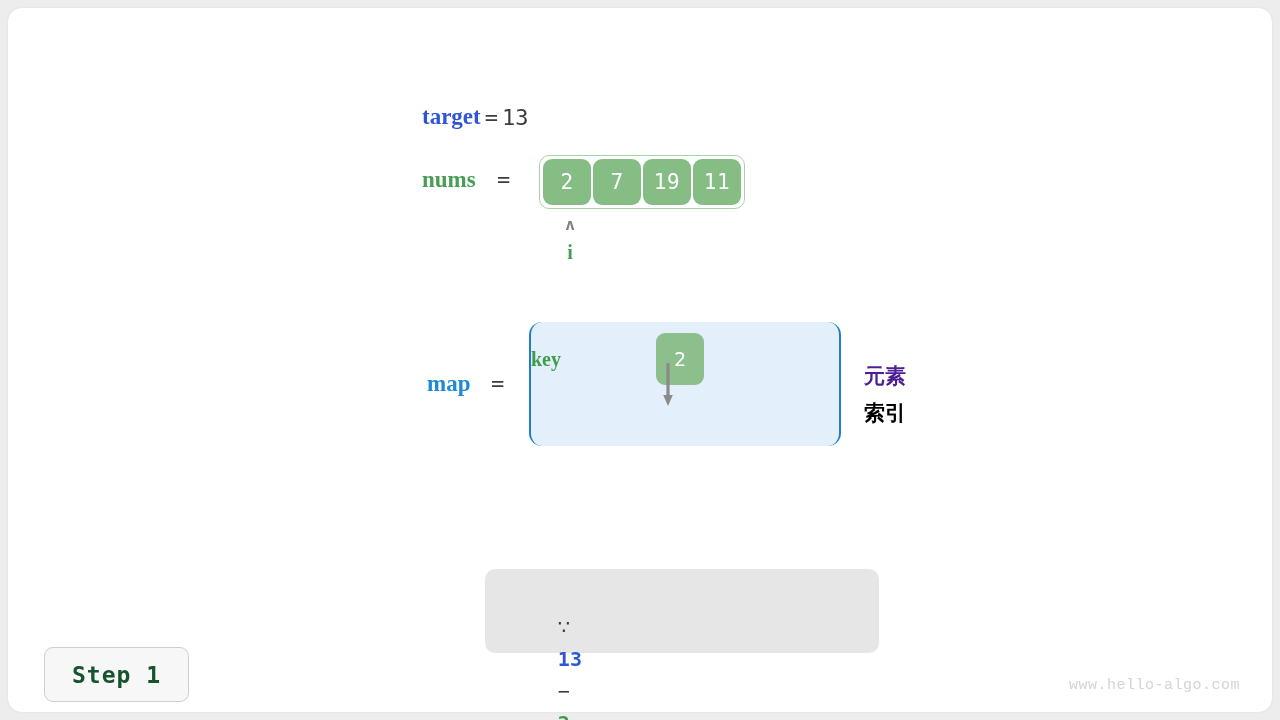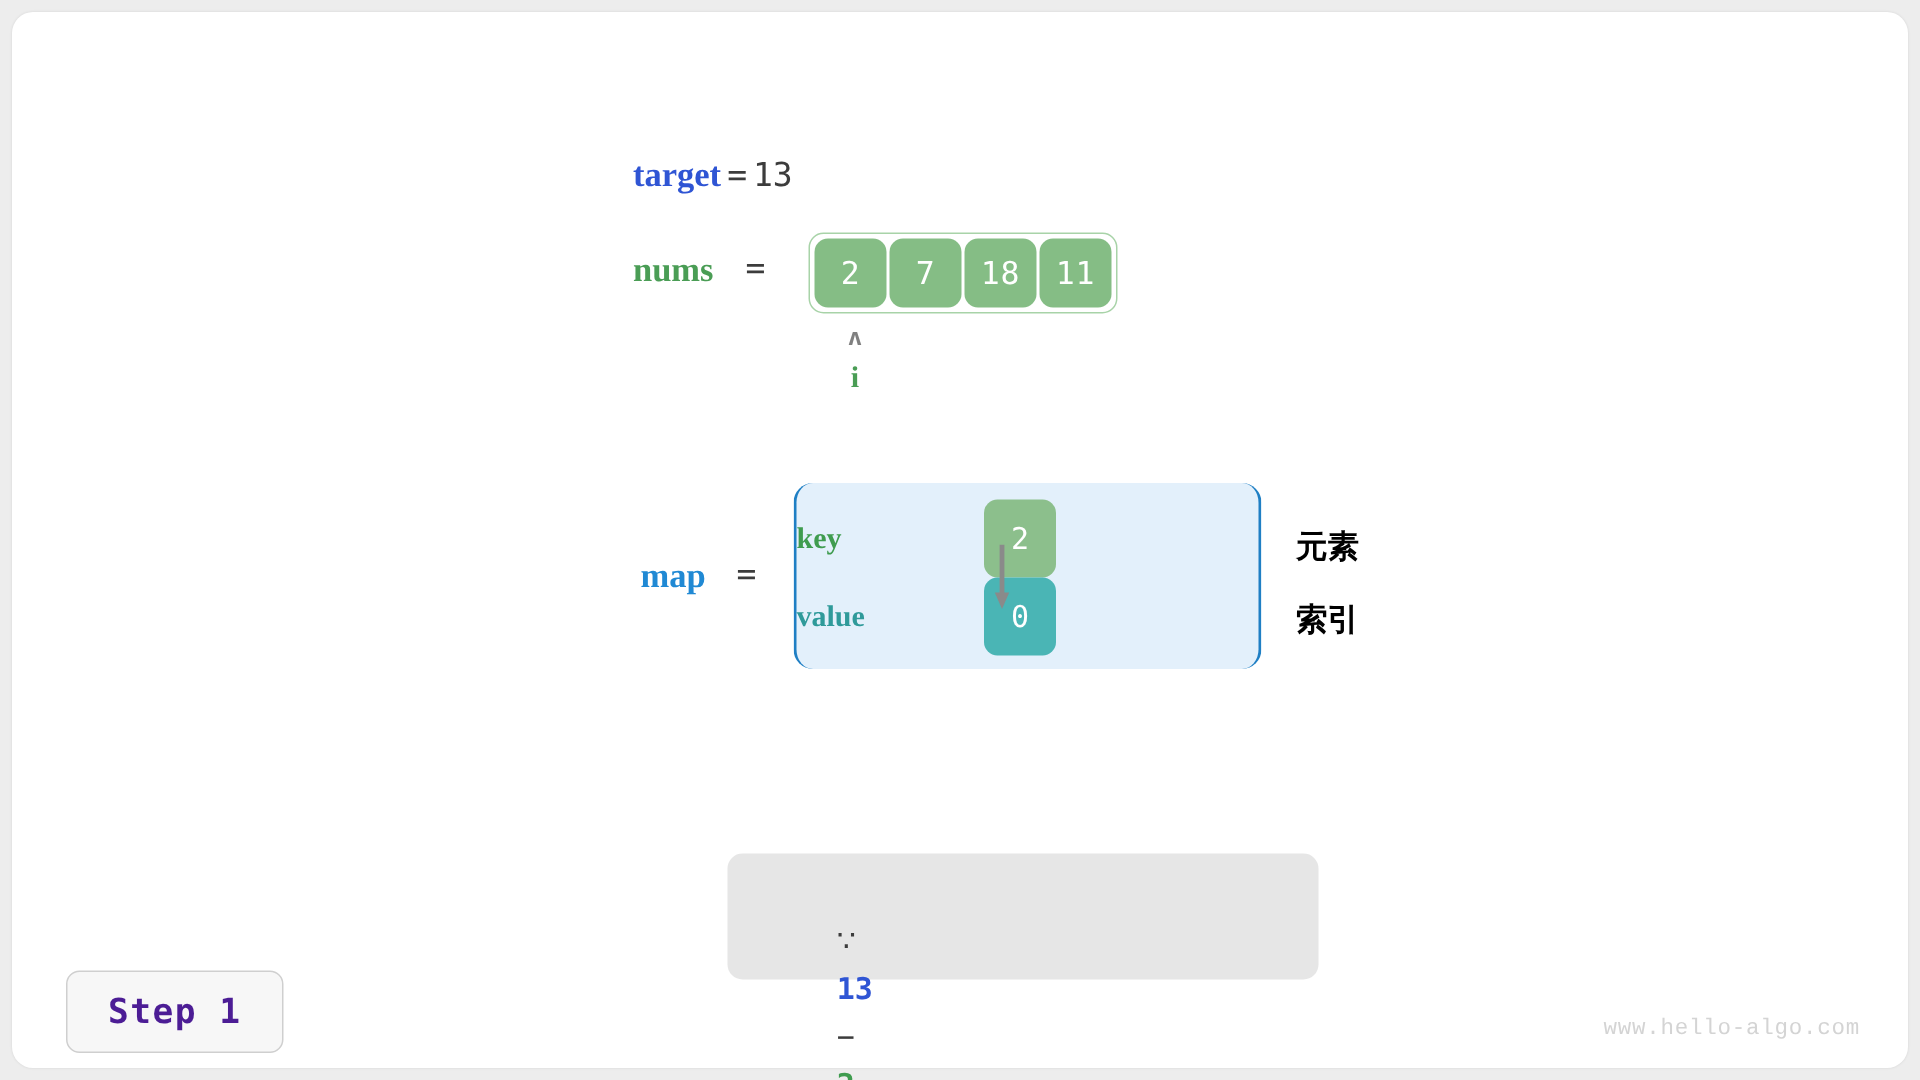--- a/index.html
+++ b/index.html
@@ -206,21 +206,21 @@
     height: 44px;
     pointer-events: none;
   }
 
   .side-label {
     position: absolute;
     left: 856px;
     font-size: 21px;
     font-weight: bold;
   }
-  #label-element { top: 342px; color: #000000; }
+  #label-element { top: 354px; color: #4c1d95; }
   #label-index   { top: 391px; color: #000000; }
 
   
   #explain-line {
     position: absolute;
     left: 491px;
     top: 513px;
     font-size: 21px;
     color: #3c3c3c;
     white-space: pre;
@@ -279,21 +279,21 @@
     border-radius: 9px;
     display: flex;
     align-items: center;
     justify-content: center;
     box-sizing: border-box;
   }
   #step-badge .step-text {
     font-family: "DejaVu Sans Mono", monospace;
     font-weight: bold;
     font-size: 23px;
-    color: #4c1d95;
+    color: #14532d;
     letter-spacing: 1px;
   }
 
   
   #watermark {
     position: absolute;
     right: 32px;
     bottom: 18px;
     font-family: Liberation Mono, monospace;
     font-size: 15px;
@@ -312,40 +312,36 @@
       <span class="eq">=</span>
       <span class="num">13</span>
     </div>
 
     <div id="nums-label" class="mono">nums</div>
     <div id="nums-eq">=</div>
 
     <div id="array-wrap">
       <div class="cell">2</div>
       <div class="cell">7</div>
-      <div class="cell">18</div>
+      <div class="cell">19</div>
       <div class="cell">11</div>
     </div>
 
     <div id="pointer-caret" class="mono">ʌ</div>
     <div id="pointer-label" class="mono">i</div>
 
     <div id="map-label" class="mono">map</div>
     <div id="map-eq">=</div>
 
     <div id="map-box">
       <div id="map-rows">
         <div class="map-row key-row">
           <div class="row-label key-lbl mono">key</div>
           <div class="map-cell key-cell">2</div>
         </div>
-        <div class="map-row value-row">
-          <div class="row-label value-lbl mono">value</div>
-          <div class="map-cell value-cell">0</div>
-        </div>
       </div>
     </div>
 
     <svg id="map-arrow" viewBox="0 0 12 44">
       <line x1="6" y1="0" x2="6" y2="34" stroke="#8a8a8a" stroke-width="3.2"></line>
       <polygon points="6,43 1.2,32 10.8,32" fill="#8a8a8a"></polygon>
     </svg>
 
     <div class="side-label cjk" id="label-element">元素</div>
     <div class="side-label cjk" id="label-index">索引</div>

